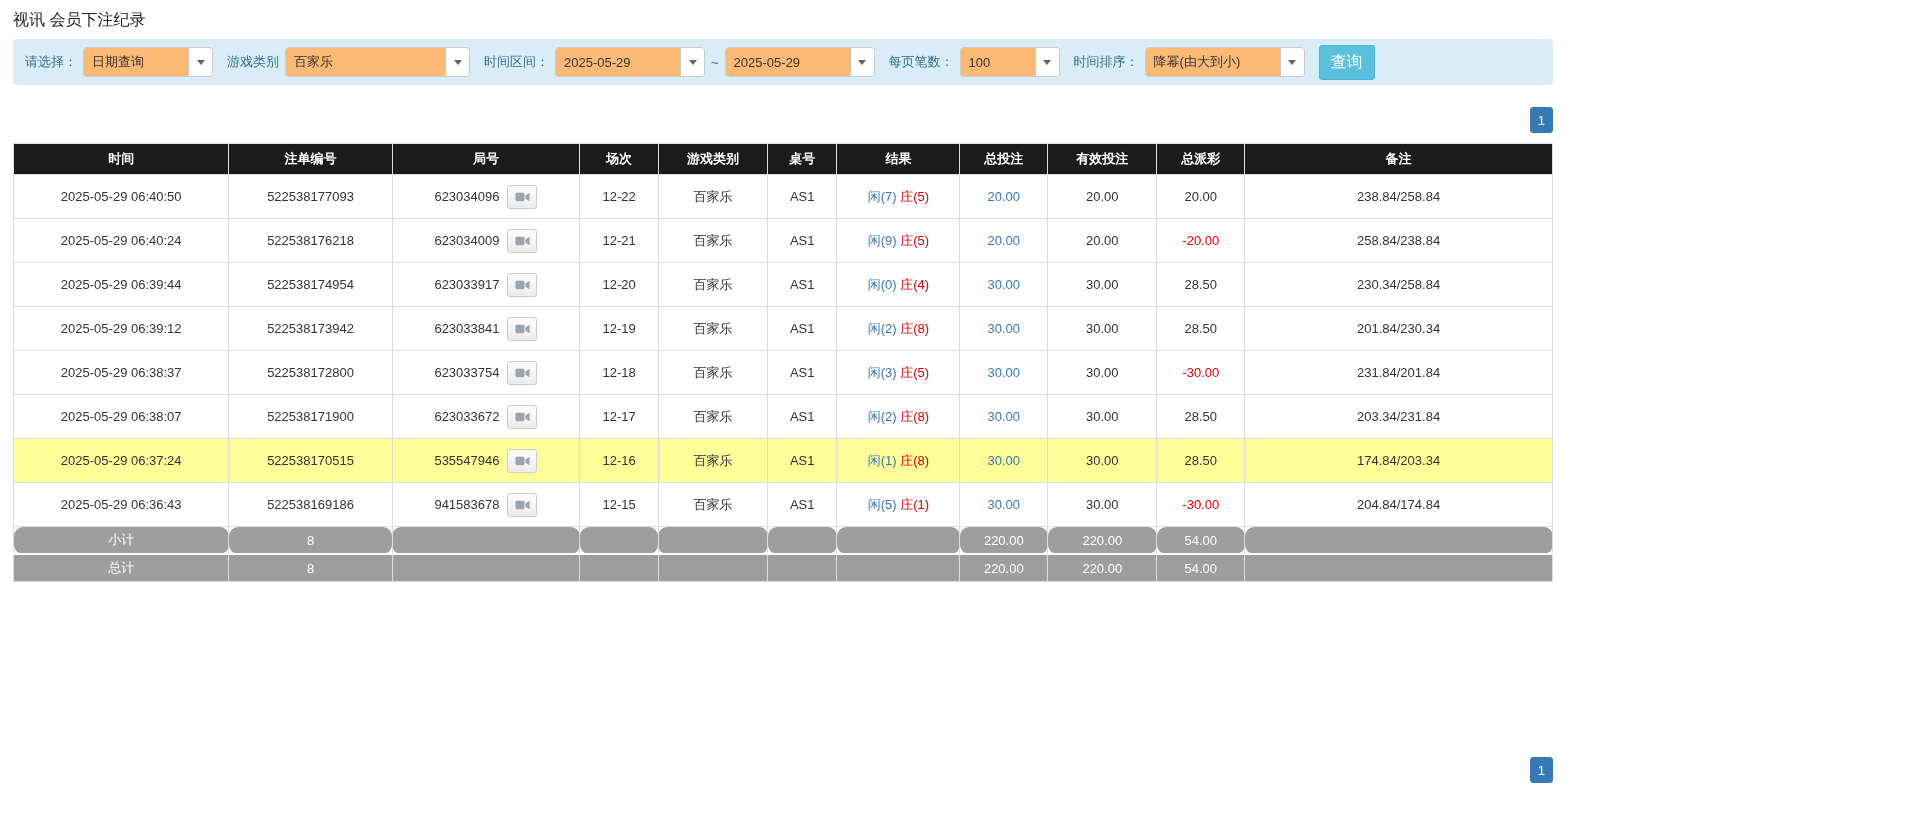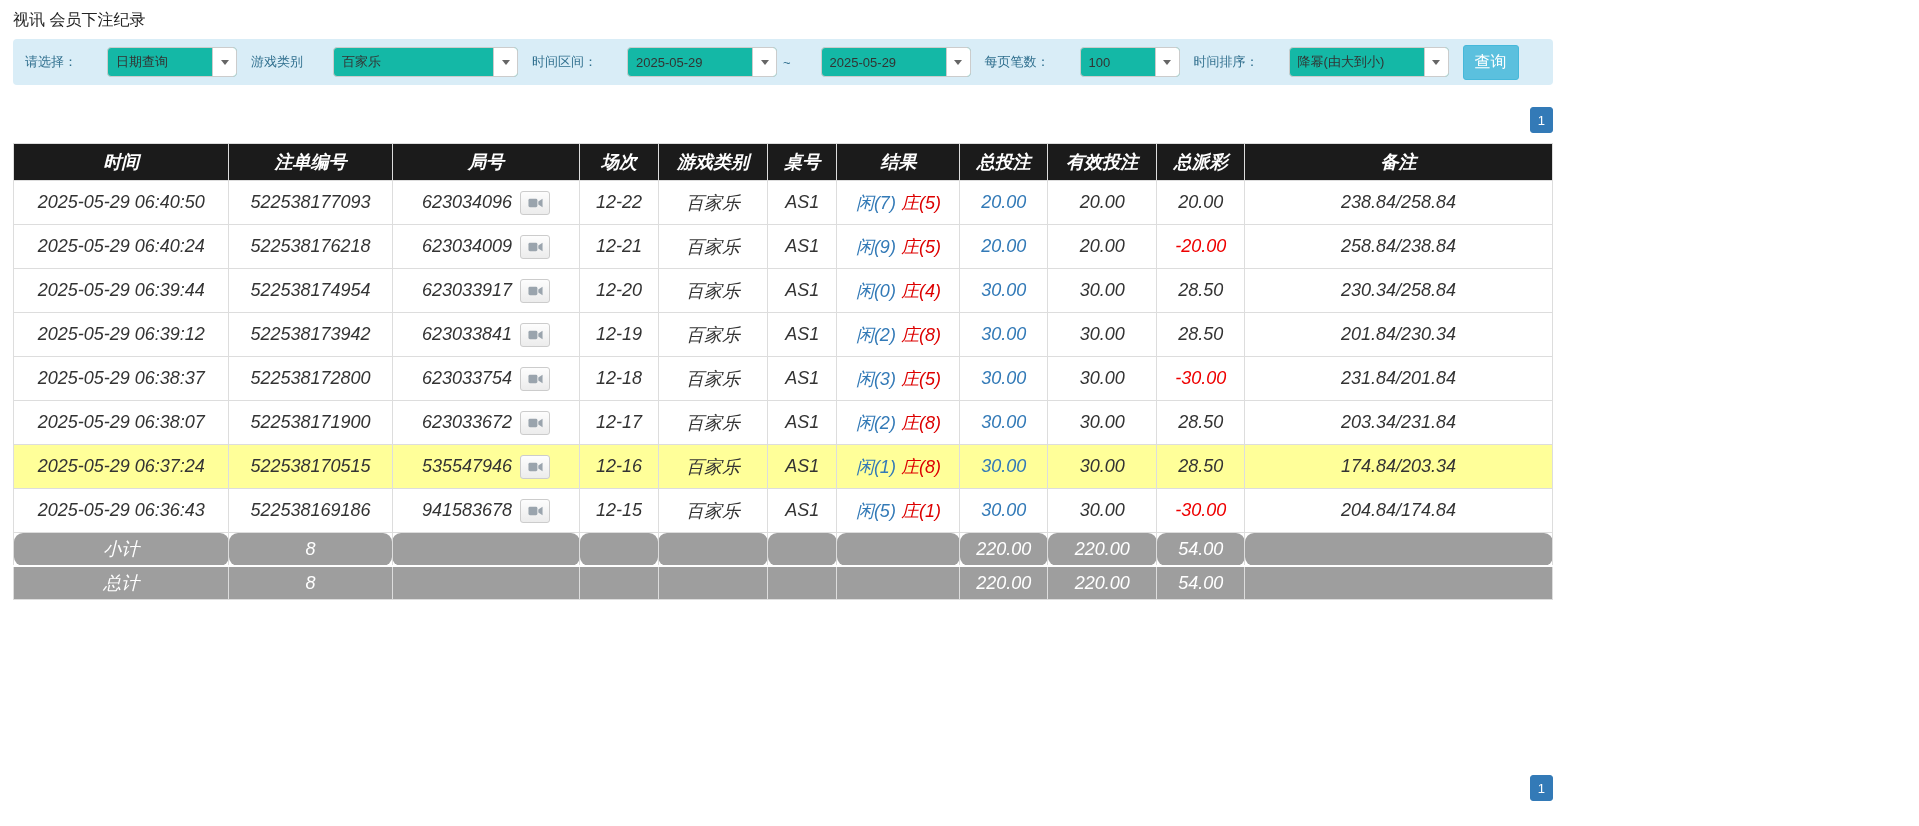--- a/index.html
+++ b/index.html
@@ -19,21 +19,21 @@
     background: var(--filter-bar-bg, #d9edf7);
     border-radius: 4px;
     height: 46px;
     padding: 4px 12px;
     display: flex; align-items: center;
   }
   .filter-label { color: var(--filter-label-blue, #31708f); white-space: nowrap; margin: 0 6px 0 14px; }
   .filter-label:first-child { margin-left: 0; }
   .combo {
     display: flex; align-items: stretch; height: 30px;
-    background: #14b8a6; border: 1px solid #ccc; border-radius: 4px; overflow: hidden; margin-left: 24px;
+    background: #fdba74; border: 1px solid #ccc; border-radius: 4px; overflow: hidden;
   }
   .combo-input {
     flex: 1; min-width: 0; border: 0; outline: 0; background: transparent;
     padding: 0 8px; font-size: 13px; color: #333;
     font-family: "Liberation Sans", "DejaVu Sans", sans-serif;
   }
   .caret-btn {
     width: 24px; border-left: 1px solid #ccc; background: #fff;
     display: flex; align-items: center; justify-content: center; cursor: pointer;
   }
@@ -60,21 +60,21 @@
   .pagination-bottom { margin: 175px 0 0 0; }
   .page-btn {
     min-width: 23px; height: 26px; padding: 0 7px;
     background: var(--accent-blue, #337ab7); border: 1px solid var(--accent-blue, #337ab7);
     color: #fff; font-size: 13px; border-radius: 3px; cursor: pointer;
     display: flex; align-items: center; justify-content: center;
     font-family: "Liberation Sans", "DejaVu Sans", sans-serif;
   }
 
   
-  table { width: 100%; border-collapse: collapse; font-size: 18px; table-layout: fixed; font-style: italic; }
+  table { width: 100%; border-collapse: collapse; font-size: 13px; table-layout: fixed; }
   thead th {
     background: var(--header-bg, #1b1b1b); color: #fff; font-weight: bold;
     padding: 6px 4px; border: 1px solid #ddd; text-align: center; height: 28px;
   }
   tbody td {
     border: 1px solid #ddd; text-align: center; padding: 4px 6px; height: 44px;
     background: #fff; color: #333; word-wrap: break-word;
   }
   tbody tr.highlight td { background: var(--highlight-yellow, #ffff99); }
   td.link { color: var(--link-blue, #337ab7); cursor: pointer; }

